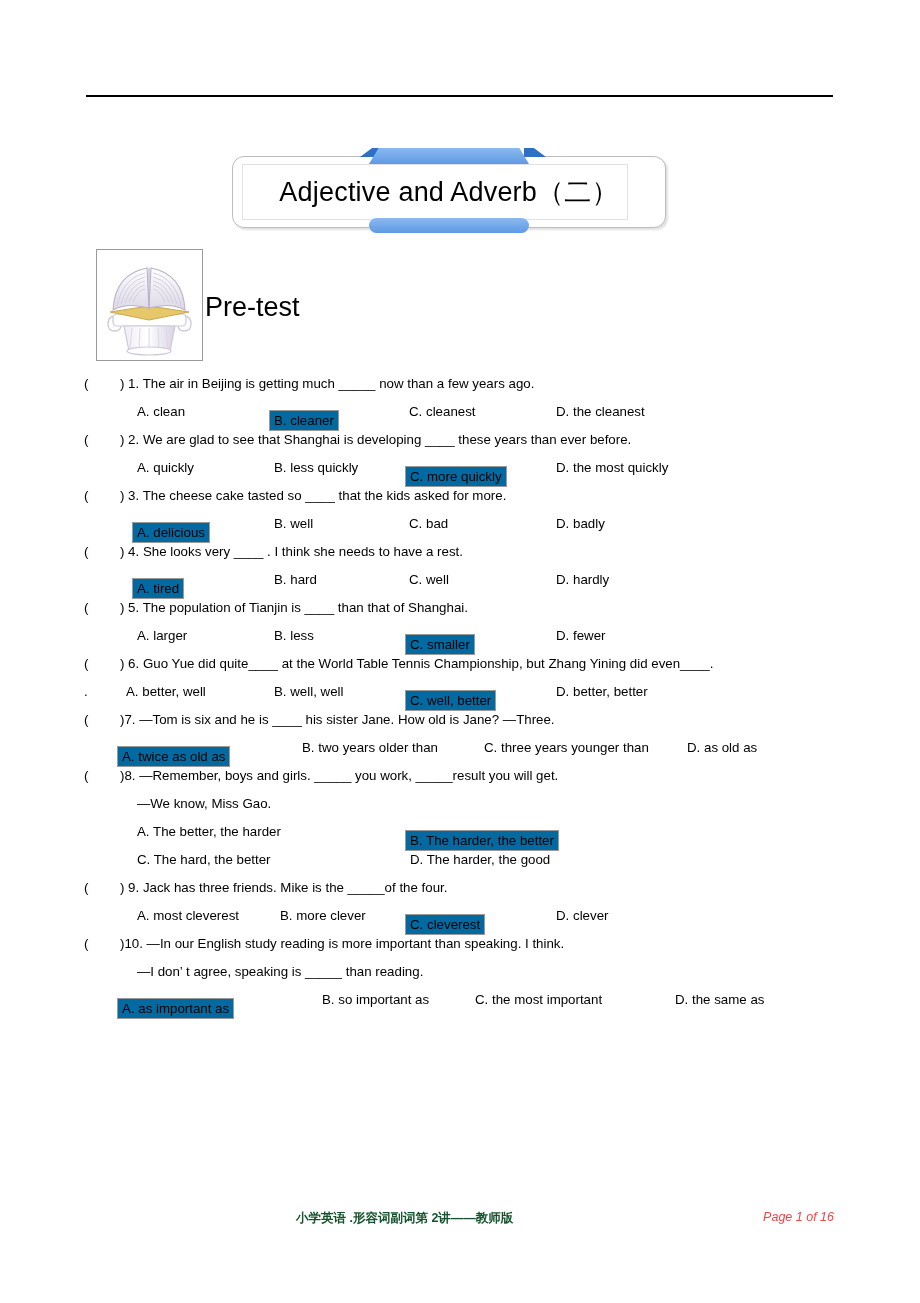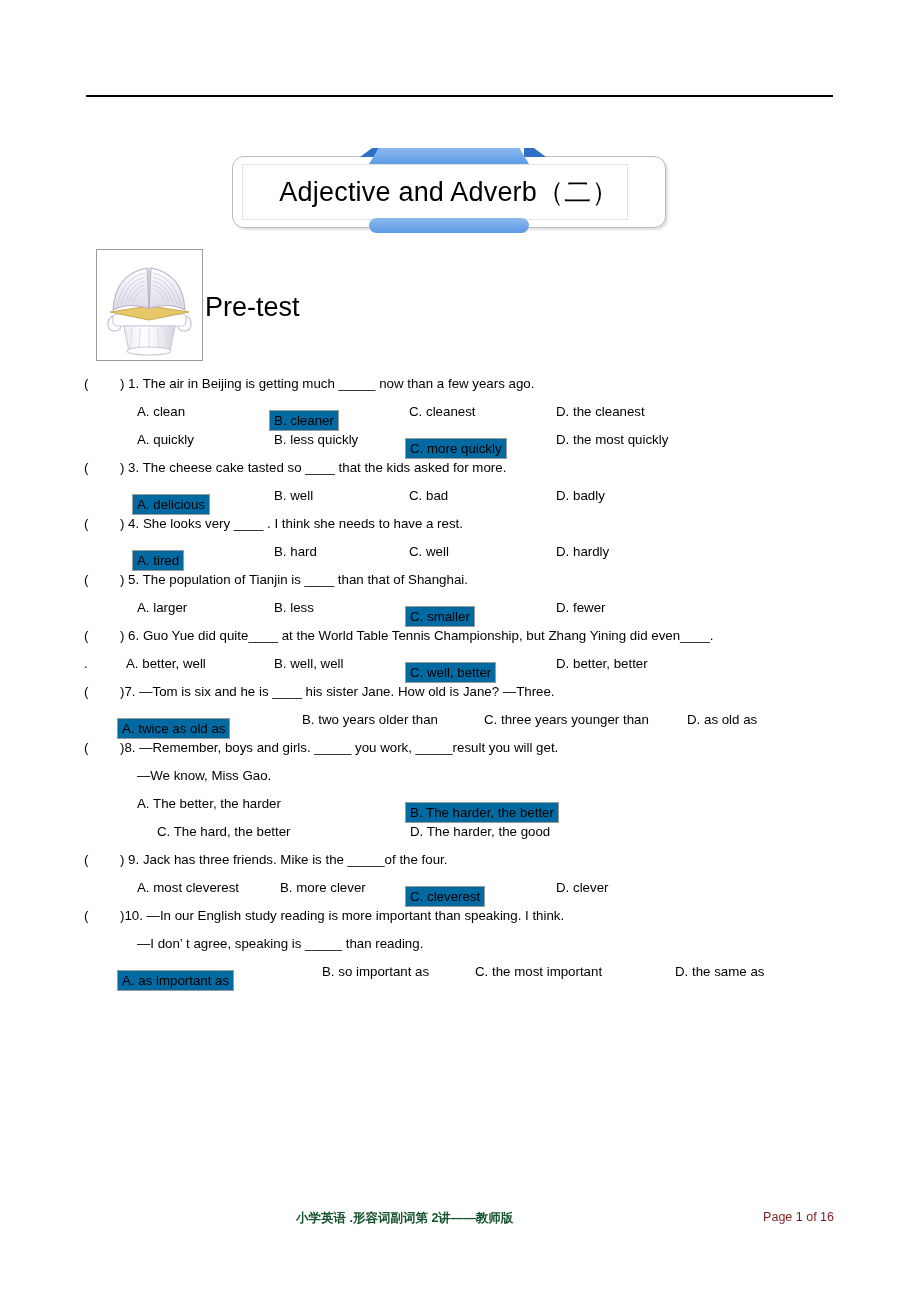--- a/index.html
+++ b/index.html
@@ -190,21 +190,22 @@
     top: 0;
     white-space: nowrap;
     color: #14532d;
     font-weight: 600;
   }
   .footer-right {
     position: absolute;
     right: 0;
     top: 0;
     white-space: nowrap;
-    color: #7f1d1d;
+    color: #ef4444;
+    font-style: italic;
   }
 </style>
 </head>
 <body>
 
 <div class="page">
 
   <div class="top-rule"></div>
 
   <div class="banner">
@@ -268,20 +269,21 @@
   <div class="pretest-title">Pre-test</div>
 
   <div class="qlist" id="qlist">
       <div class="qrow"><span class="q-paren">(</span><span class="q-stem">) 1. The air in Beijing is getting much _____ now than a few years ago.</span></div>
       <div class="optrow" style="padding-left: 0px; height: 28px;">
         <span class="opt" style="position: absolute; left: 53px;">A. clean</span>
         <span class="opt hl" style="position: absolute; left: 190px;">B. cleaner</span>
         <span class="opt" style="position: absolute; left: 325px;">C. cleanest</span>
         <span class="opt" style="position: absolute; left: 472px;">D. the cleanest</span>
       </div>
+      <div class="qrow"><span class="q-paren">(</span><span class="q-stem">) 2. We are glad to see that Shanghai is developing ____ these years than ever before.</span></div>
       <div class="optrow" style="padding-left: 0px; height: 28px;">
         <span class="opt" style="position: absolute; left: 53px;">A. quickly</span>
         <span class="opt" style="position: absolute; left: 190px;">B. less quickly</span>
         <span class="opt hl" style="position: absolute; left: 326px;">C. more quickly</span>
         <span class="opt" style="position: absolute; left: 472px;">D. the most quickly</span>
       </div>
       <div class="qrow"><span class="q-paren">(</span><span class="q-stem">) 3. The cheese cake tasted so ____ that the kids asked for more.</span></div>
       <div class="optrow" style="padding-left: 0px; height: 28px;">
         <span class="opt hl" style="position: absolute; left: 53px;">A. delicious</span>
         <span class="opt" style="position: absolute; left: 190px;">B. well</span>
@@ -317,21 +319,21 @@
         <span class="opt" style="position: absolute; left: 400px;">C. three years younger than</span>
         <span class="opt" style="position: absolute; left: 603px;">D. as old as</span>
       </div>
       <div class="qrow"><span class="q-paren">(</span><span class="q-stem">)8.  —Remember, boys and girls. _____ you work, _____result you will get.</span></div>
       <div class="qrow cont-line" style="padding-left: 53px;">—We know, Miss Gao.</div>
       <div class="optrow" style="padding-left: 0px; height: 28px;">
         <span class="opt" style="position: absolute; left: 53px;">A. The better, the harder</span>
         <span class="opt hl" style="position: absolute; left: 326px;">B. The harder, the better</span>
       </div>
       <div class="optrow" style="padding-left: 0px; height: 28px;">
-        <span class="opt" style="position: absolute; left: 53px; margin-left: 20px;">C. The hard, the better</span>
+        <span class="opt" style="position: absolute; left: 53px;">C. The hard, the better</span>
         <span class="opt" style="position: absolute; left: 326px;">D. The harder, the good</span>
       </div>
       <div class="qrow"><span class="q-paren">(</span><span class="q-stem">) 9. Jack has three friends. Mike is the _____of the four.</span></div>
       <div class="optrow" style="padding-left: 0px; height: 28px;">
         <span class="opt" style="position: absolute; left: 53px;">A. most cleverest</span>
         <span class="opt" style="position: absolute; left: 196px;">B. more clever</span>
         <span class="opt hl" style="position: absolute; left: 326px;">C. cleverest</span>
         <span class="opt" style="position: absolute; left: 472px;">D. clever</span>
       </div>
       <div class="qrow"><span class="q-paren">(</span><span class="q-stem">)10.  —In our English study reading is more important than speaking. I think.</span></div>

